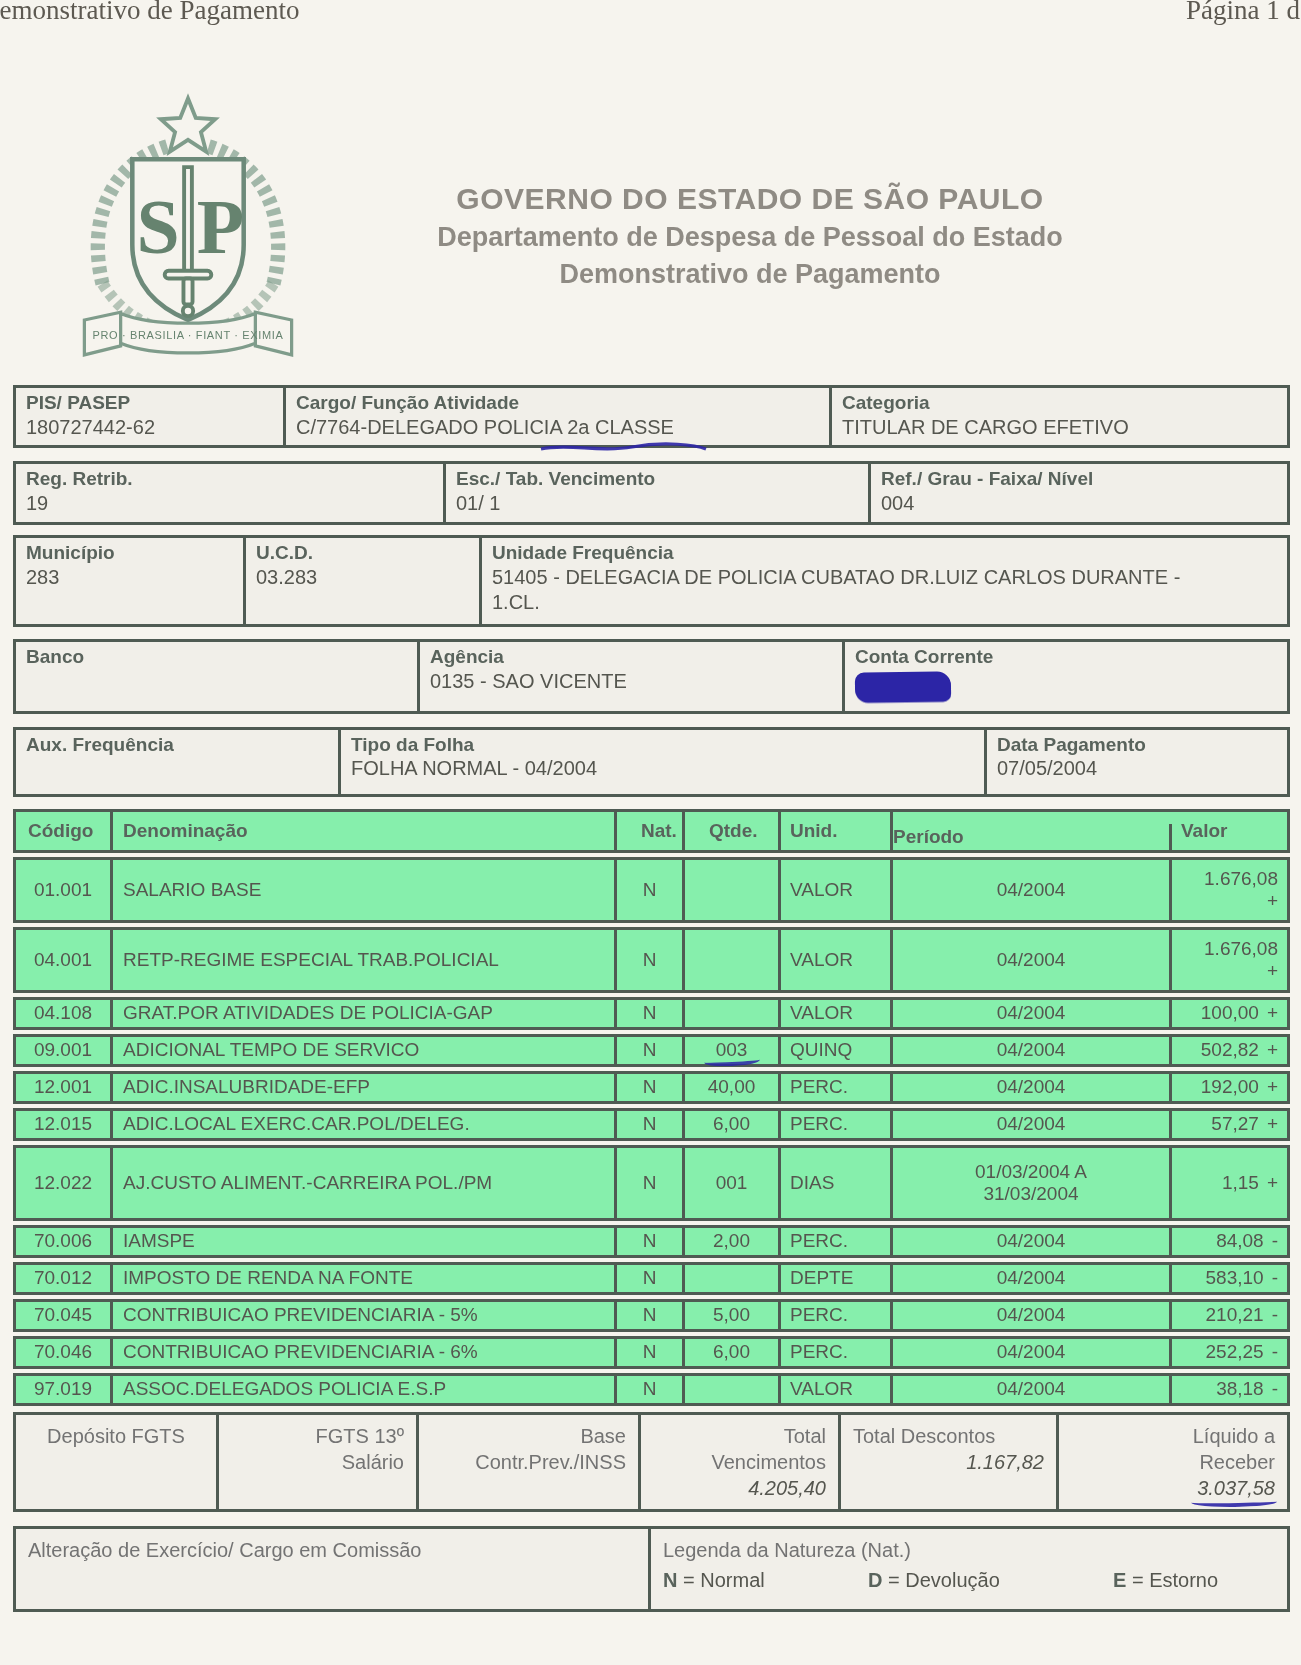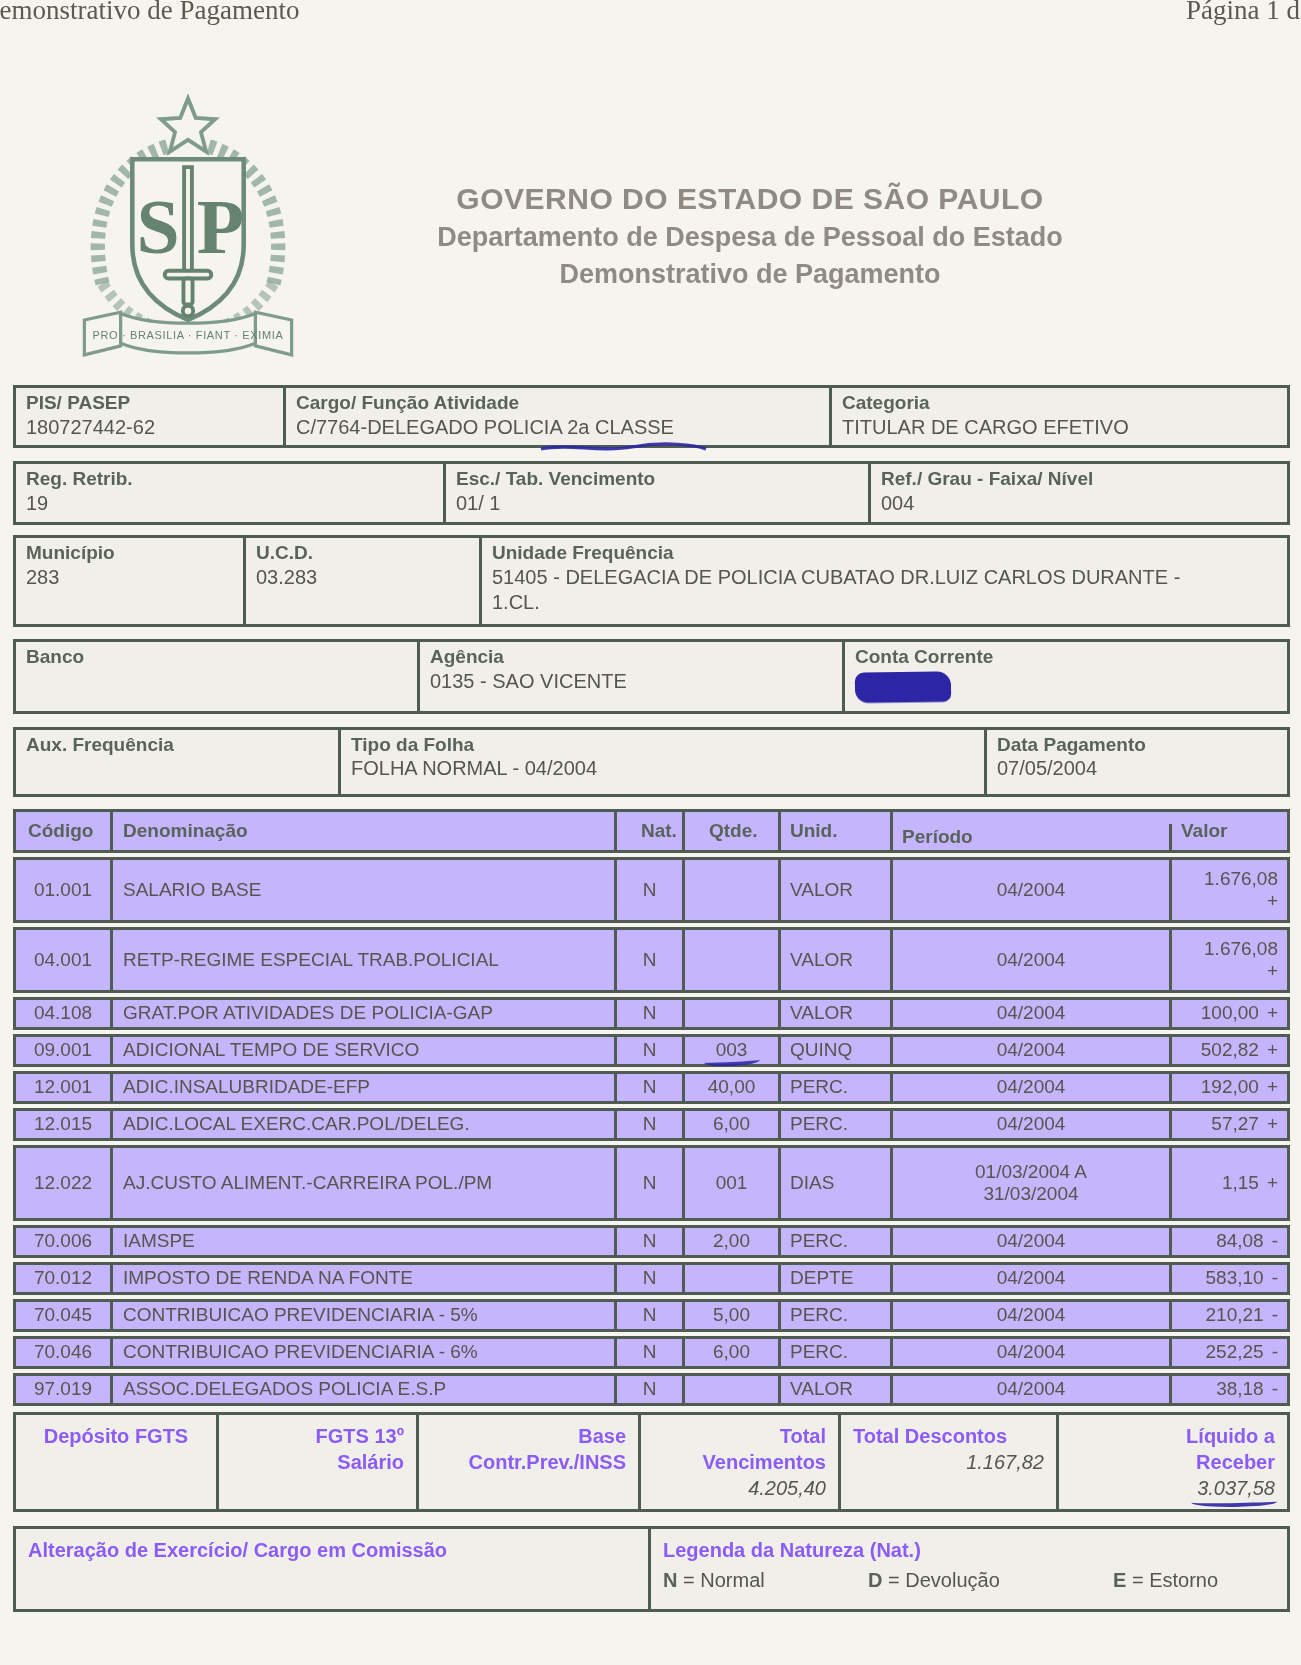--- a/index.html
+++ b/index.html
@@ -22,47 +22,47 @@
   
   .form{position:absolute;left:13px;top:385px;width:1277px;color:#55564f;}
   .frow{display:flex;border:3px solid #4f5b53;background:#f1efe9;box-sizing:border-box;}
   .fcell{border-right:3px solid #4f5b53;box-sizing:border-box;padding:4px 10px 5px;position:relative;}
   .fcell:last-child{border-right:none;flex:1;}
   .flabel{font-weight:bold;font-size:19px;color:#59635c;line-height:1.2;}
   .fvalue{font-size:20px;line-height:1.28;white-space:pre-line;}
   .mb13{margin-bottom:13px}.mb12{margin-bottom:12px}.mb10{margin-bottom:10px}
 
   
-  .trow{display:flex;border:3px solid #4f5b53;background:#c4b5fd;box-sizing:border-box;margin-bottom:4px;align-items:stretch;min-height:33px;}
+  .trow{display:flex;border:3px solid #4f5b53;background:#86efac;box-sizing:border-box;margin-bottom:4px;align-items:stretch;min-height:33px;}
   .trow.head{min-height:42px;}
   .trow.wrap{min-height:66px;}
   .trow.tall{min-height:76px;}
   .tc{border-right:3px solid #4f5b53;box-sizing:border-box;display:flex;align-items:center;font-size:19px;line-height:1.2;padding:2px 0;}
   .tc:last-child{border-right:none;}
   .c-codigo{width:97px;justify-content:center;}
   .c-denom{flex:1;padding-left:10px;}
   .c-nat{width:68px;justify-content:center;}
   .c-qtde{width:96px;justify-content:center;position:relative;}
   .c-unid{width:112px;padding-left:9px;}
   .c-periodo{width:279px;justify-content:center;text-align:center;white-space:pre-line;}
   .c-valor{width:115px;justify-content:flex-end;padding-right:9px;text-align:right;}
   .sig{margin-left:8px;}
   .trow.wrap .c-valor{flex-direction:column;align-items:flex-end;justify-content:center;}
   .trow.wrap .sig{margin-left:0;display:block;}
   .head .tc{font-weight:bold;color:#59635c;}
   .head .c-codigo{justify-content:flex-start;padding-left:12px;}
   .head .c-nat,.head .c-qtde{justify-content:flex-start;padding-left:24px;}
-  .head .c-periodo{justify-content:flex-start;text-align:left;padding-left:9px;margin-top:12px;}
+  .head .c-periodo{justify-content:flex-start;text-align:left;margin-top:12px;}
   .head .c-valor{justify-content:flex-start;text-align:left;padding-left:9px;}
 
   
   .totals{display:flex;border:3px solid #4f5b53;background:#f1efe9;box-sizing:border-box;min-height:98px;margin-top:6px;}
   .tocell{border-right:3px solid #4f5b53;box-sizing:border-box;padding:8px 12px;font-size:20px;}
   .tocell:last-child{border-right:none;flex:1;}
-  .tolabel{font-weight:bold;color:#8b5cf6;white-space:pre-line;line-height:1.3;}
+  .tolabel{font-weight:normal;color:#737373;white-space:pre-line;line-height:1.3;}
   .tovalue{line-height:1.3;color:#55564f;font-style:italic;}
   .t-right{text-align:right;}
   .t-center{text-align:center;}
 
   
   .footer{display:flex;border:3px solid #4f5b53;background:#f1efe9;box-sizing:border-box;min-height:86px;margin-top:14px;}
   .legend-grid{display:grid;grid-template-columns:205px 245px 1fr;row-gap:4px;margin-top:6px;font-size:20px;color:#55564f;}
   .legend-grid b{color:#59635c;}
 
   

